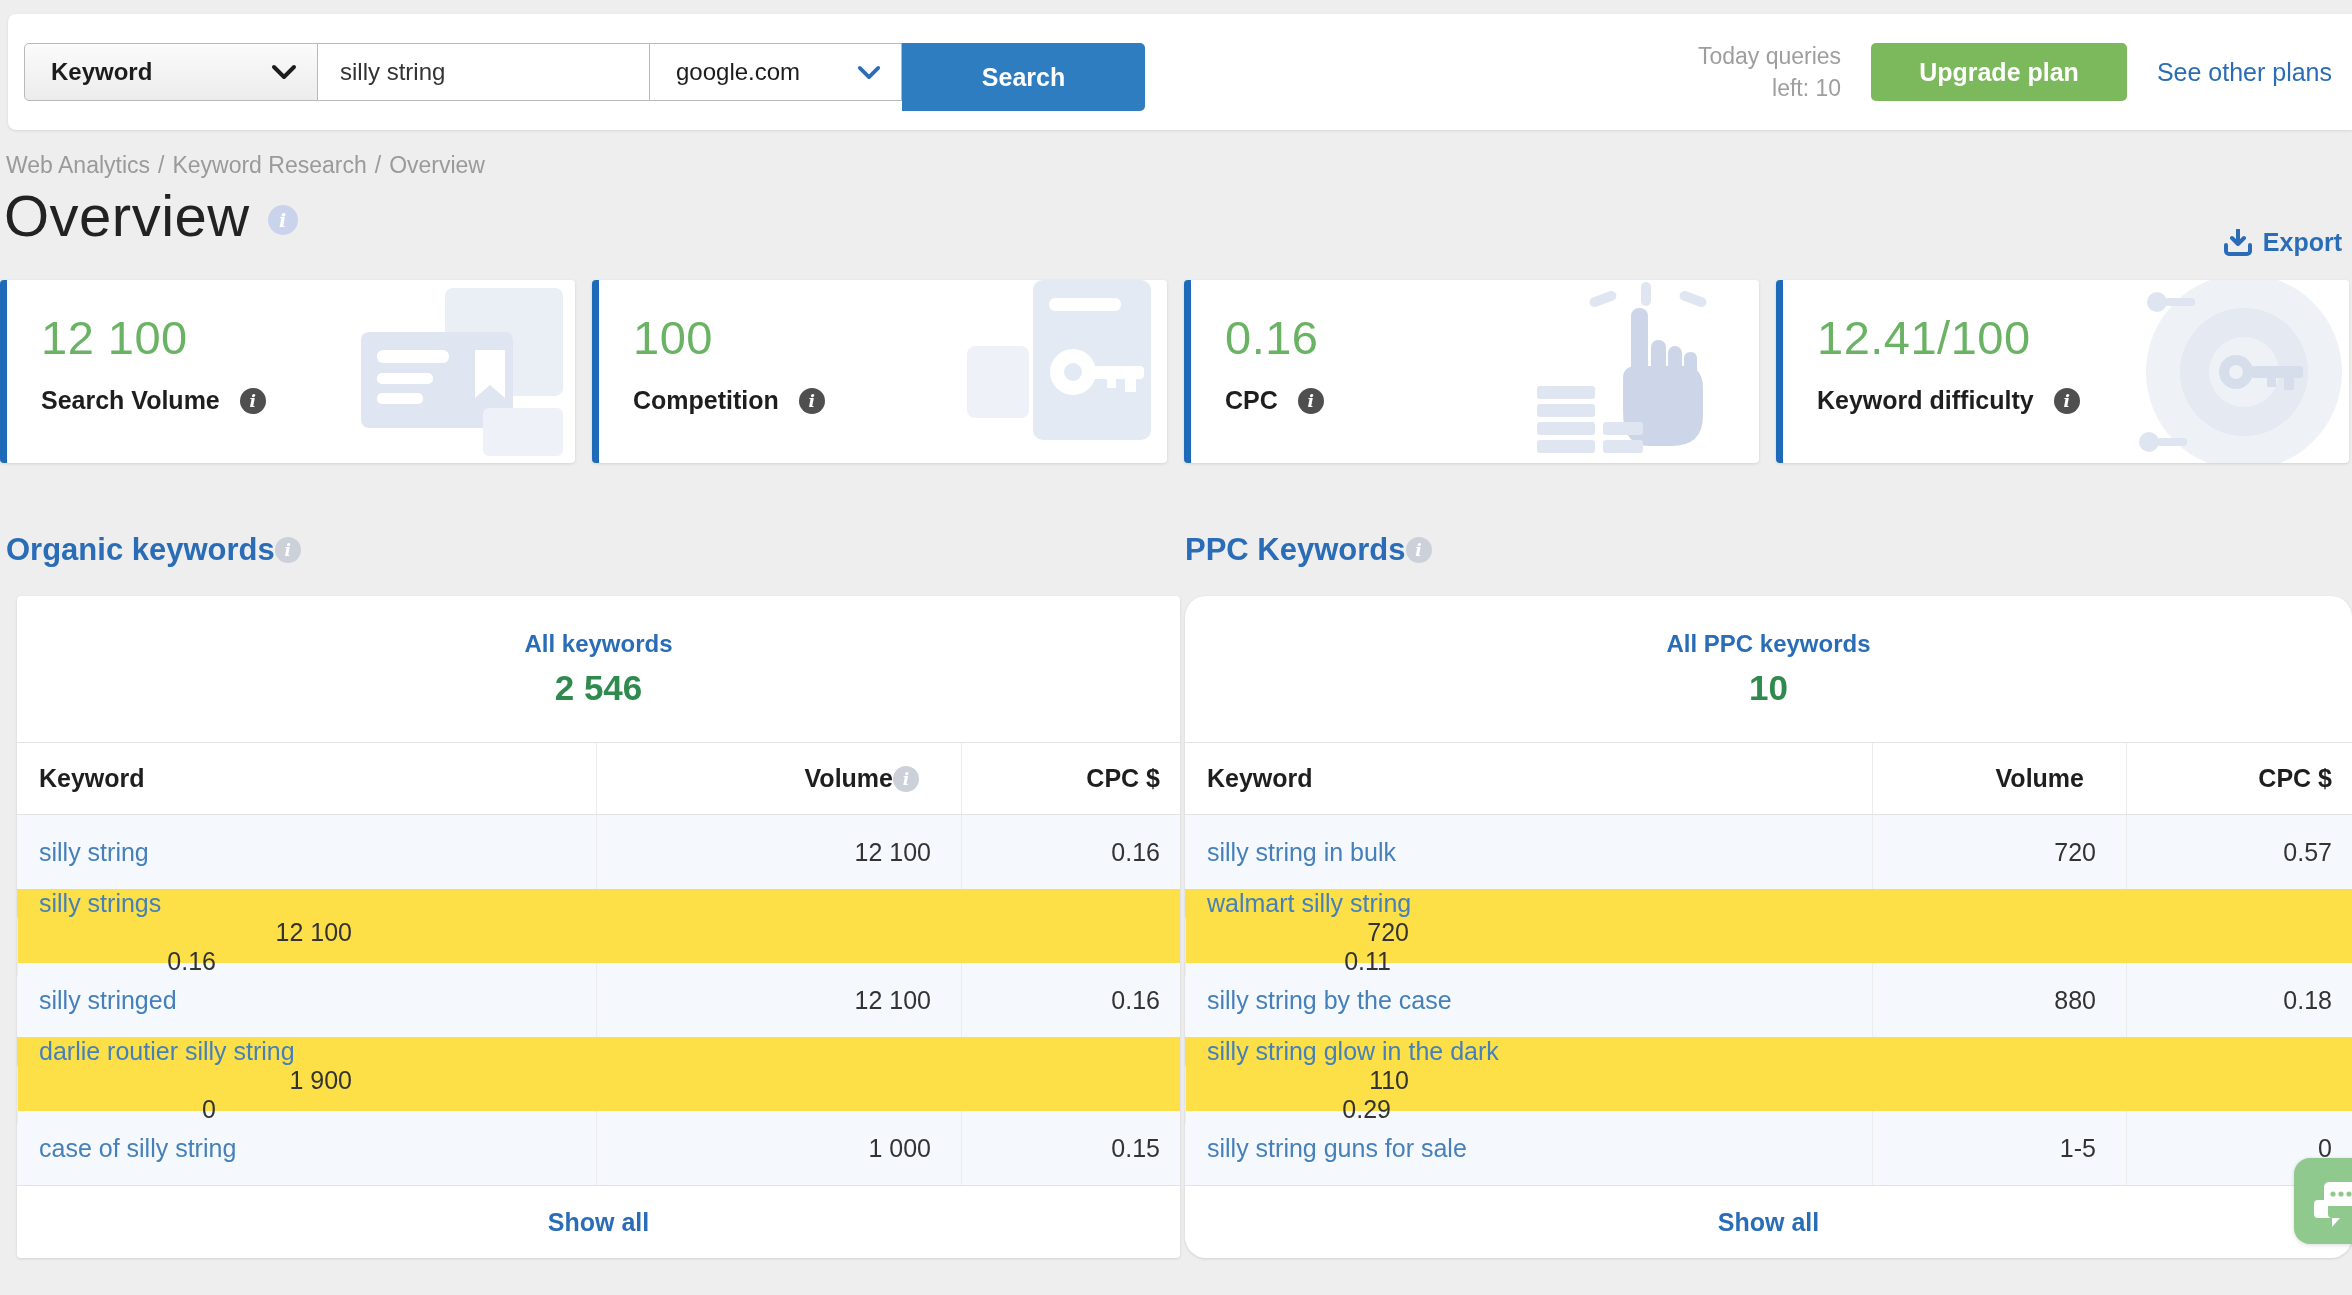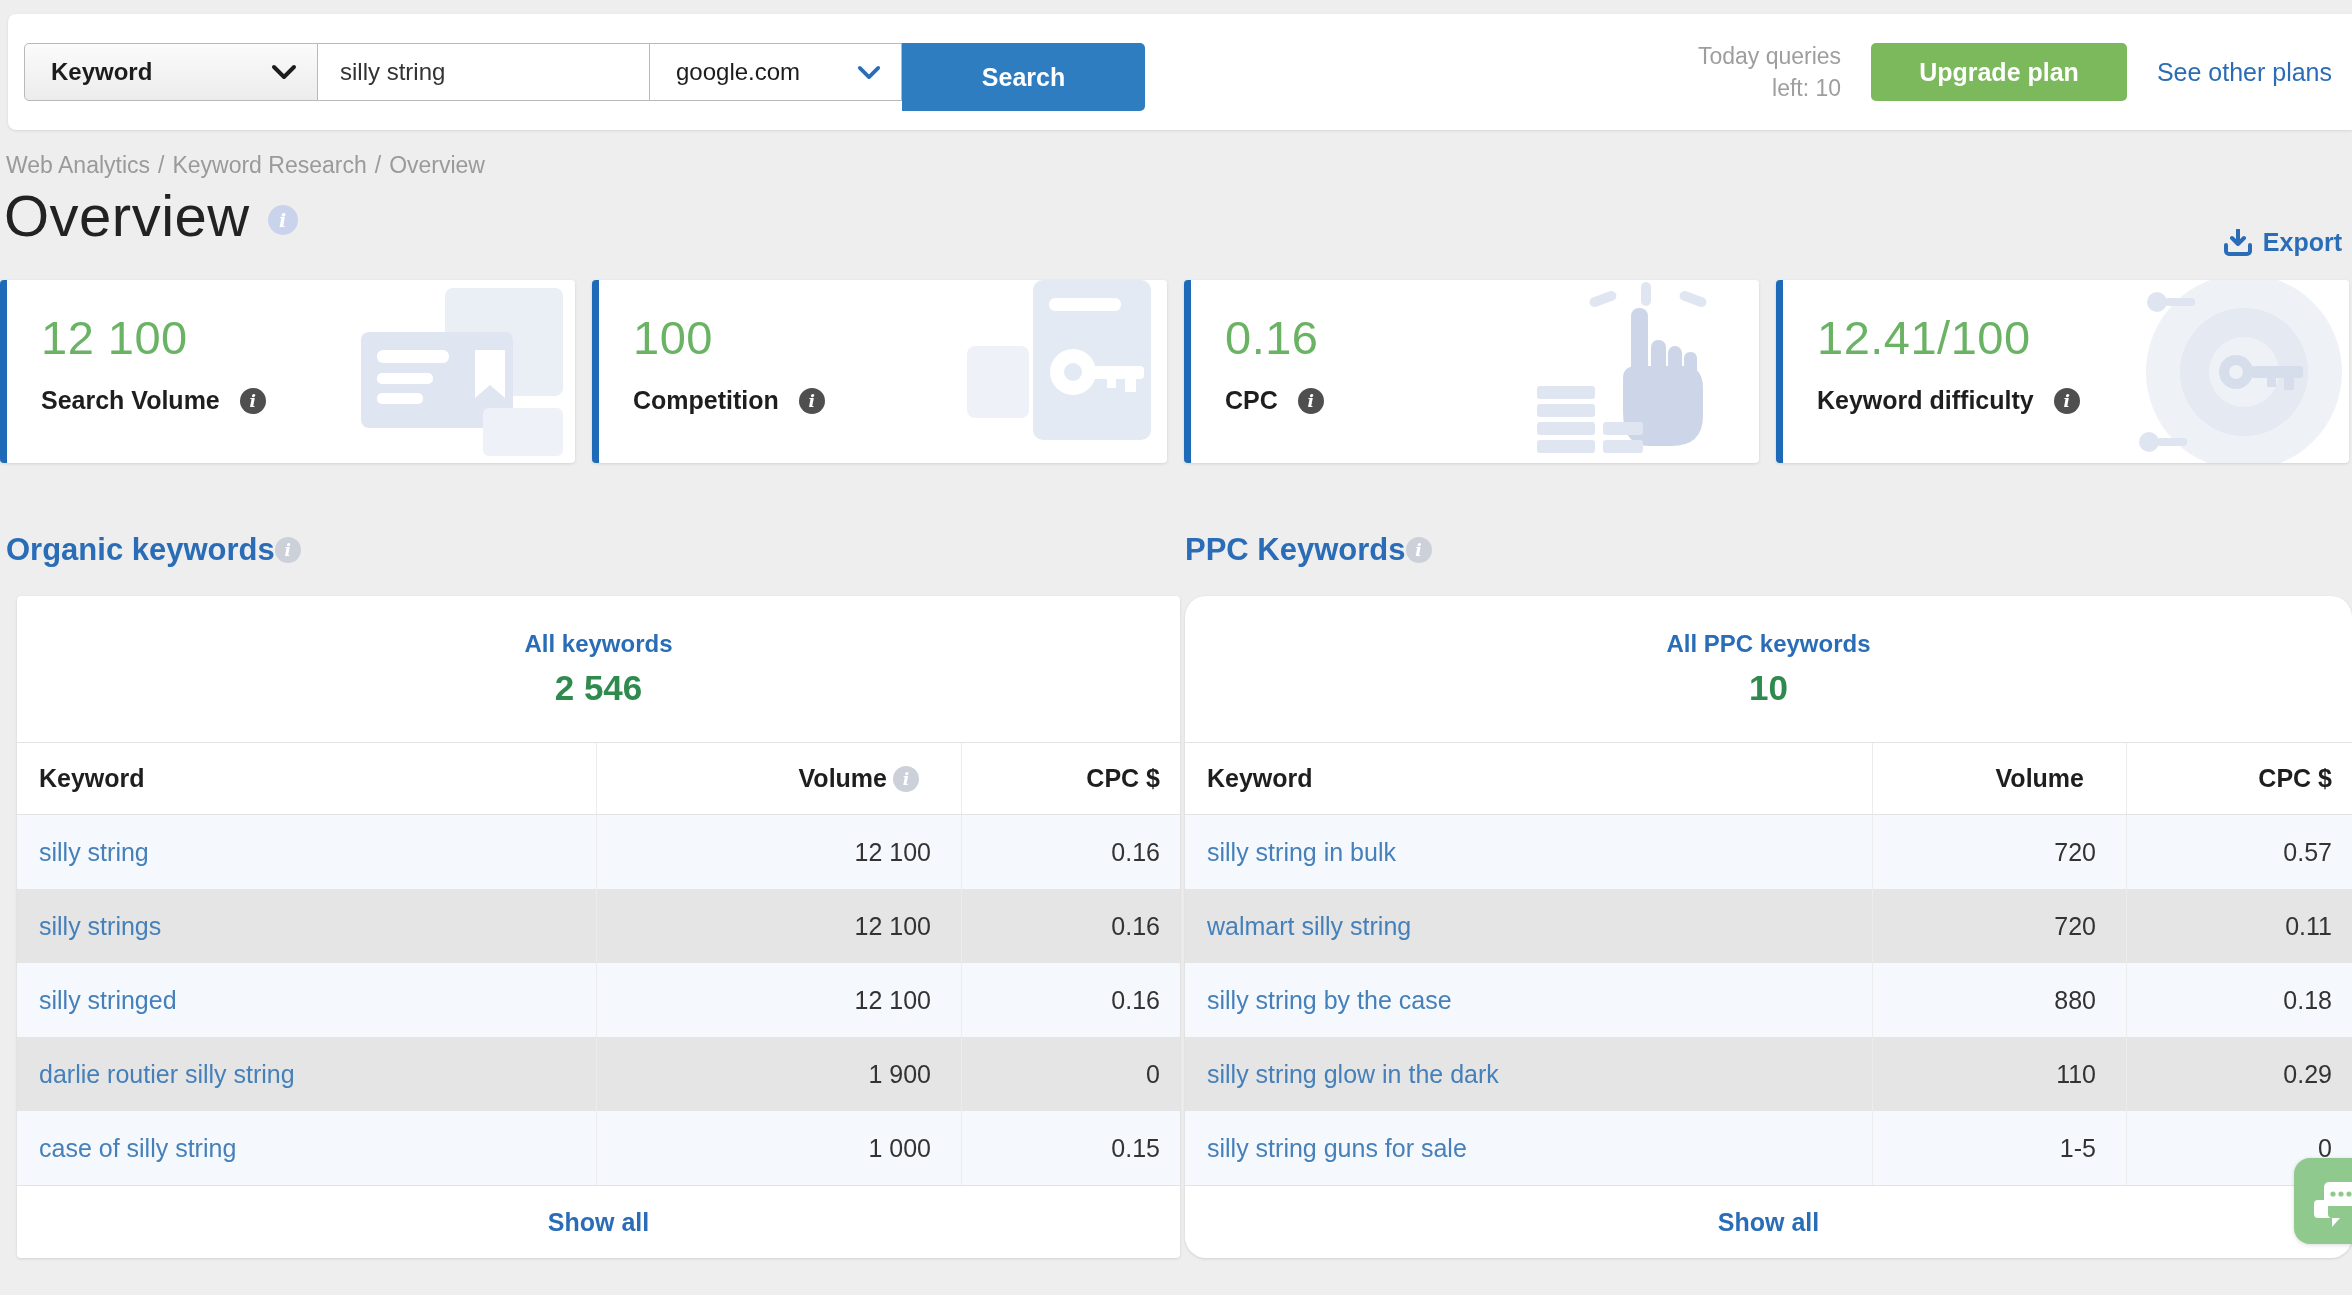--- a/index.html
+++ b/index.html
@@ -111,34 +111,34 @@
   .summary {
     height:146px; display:flex; flex-direction:column;
     align-items:center; justify-content:center; gap:10px;
   }
   .all-link { color:#2a6db6; font-size:24px; font-weight:bold; }
   .total-count { color:#2f8a4e; font-size:35px; font-weight:bold; }
 
   .cols { display:flex; height:73px; border-top:1px solid #e3e3e3; border-bottom:1px solid #e3e3e3; }
   .row  { display:flex; height:74px; }
   .row.odd  { background:#f5f8fc; }
-  .row.even { background:#e5e5e5; }
+  .row.even { background:#fde047;flex-direction:column; }
 
   .cell { display:flex; align-items:center; font-size:25px; }
   .c-kw  { padding-left:22px; }
   .c-vol { justify-content:flex-end; border-left:1px solid #ececec; }
   .c-cpc { justify-content:flex-end; border-left:1px solid #ececec; padding-right:20px; }
   .t-left  .c-kw  { width:579px; }
   .t-left  .c-vol { width:365px; }
   .t-left  .c-cpc { width:219px; }
   .t-right .c-kw  { width:687px; }
   .t-right .c-vol { width:254px; }
   .t-right .c-cpc { width:226px; }
   .cols .cell { font-weight:bold; color:#1e1e1e; }
-  .cols .c-vol { gap:6px; padding-right:42px; }
+  .cols .c-vol { gap:0; padding-right:42px; }
   .row  .c-vol { padding-right:30px; }
   .row  .cell  { color:#333; }
   .kw-link { color:#4580ba; font-size:25px; }
   .num { color:#333; }
 
   .showall {
     height:73px; border-top:1px solid #e3e3e3;
     display:flex; align-items:center; justify-content:center;
   }
   .showall a { color:#2a6db6; font-size:25px; font-weight:bold; }

